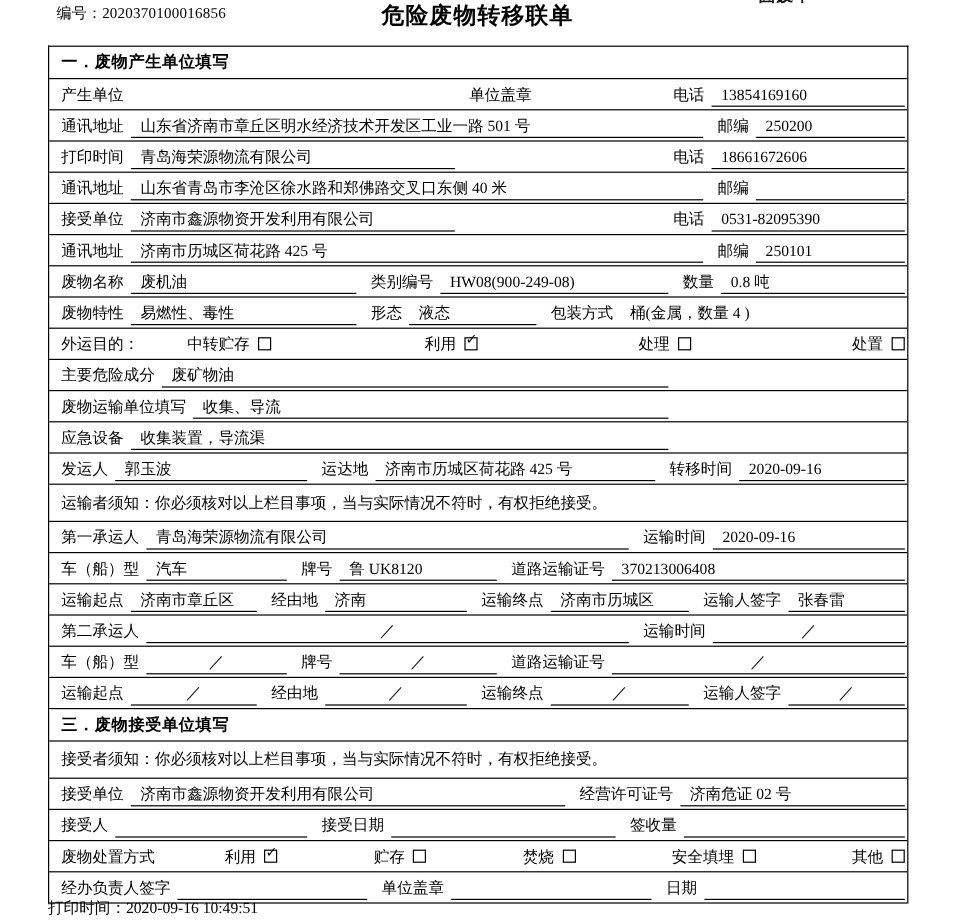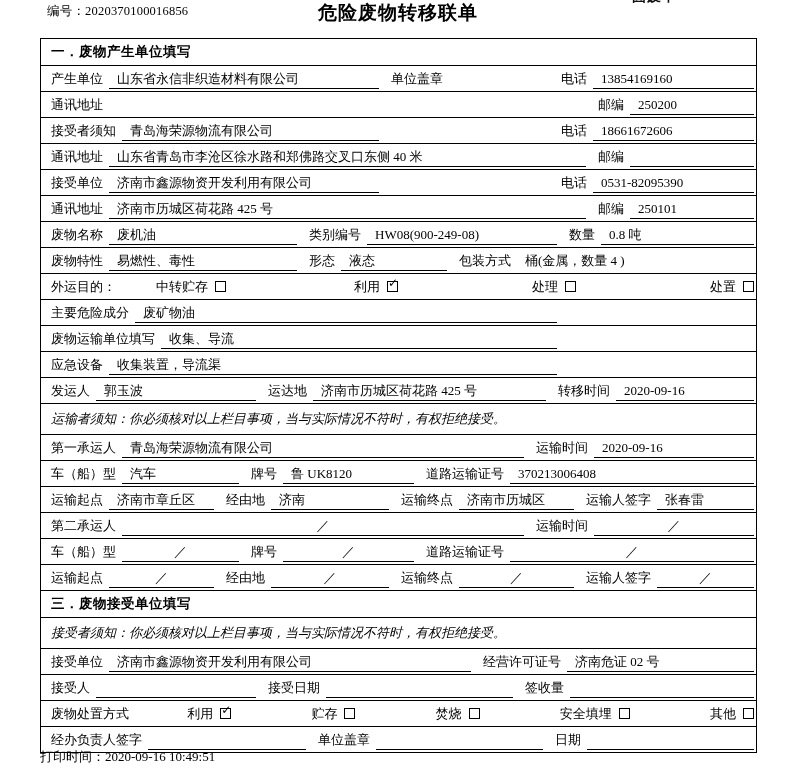--- a/index.html
+++ b/index.html
@@ -71,21 +71,20 @@
     padding: 4px 0 4px 10px;
     min-height: 26px;
     line-height: 18px;
     letter-spacing: 0.5px;
     font-size: 13.5px;
   }
   .notice {
     padding: 6px 0 6px 10px;
     min-height: 30px;
     line-height: 18px;
-    font-style: italic;
   }
   .cell {
     display: flex;
     align-items: center;
     padding: 0 2px 0 10px;
     min-height: 25px;
     white-space: nowrap;
   }
   .lbl { flex: none; }
   .val {
@@ -161,44 +160,44 @@
 
   <div class="form">
 
     <div class="row">
       <div class="section-head" style="flex:1">一．废物产生单位填写</div>
     </div>
 
     <div class="row">
       <div class="cell w-unit">
         <span class="lbl">产生单位</span>
-        <span class="val">山东省永信非织造材料有限公司</span>
       </div>
       <div class="cell w-seal">
         <span class="lbl">单位盖章</span>
       </div>
       <div class="cell w-phone">
         <span class="lbl">电话</span>
         <span class="val">13854169160</span>
       </div>
     </div>
 
     <div class="row">
       <div class="cell" style="flex:1 1 auto">
         <span class="lbl">通讯地址</span>
+        <span class="val">山东省济南市章丘区明水经济技术开发区工业一路 501 号</span>
       </div>
       <div class="cell" style="width:168px">
         <span class="lbl">邮编</span>
         <span class="val">250200</span>
       </div>
     </div>
 
     <div class="row">
       <div class="cell w-unit">
-        <span class="lbl">接受者须知</span>
+        <span class="lbl">打印时间</span>
         <span class="val">青岛海荣源物流有限公司</span>
       </div>
       <div class="cell w-seal"></div>
       <div class="cell w-phone">
         <span class="lbl">电话</span>
         <span class="val">18661672606</span>
       </div>
     </div>
 
     <div class="row">

